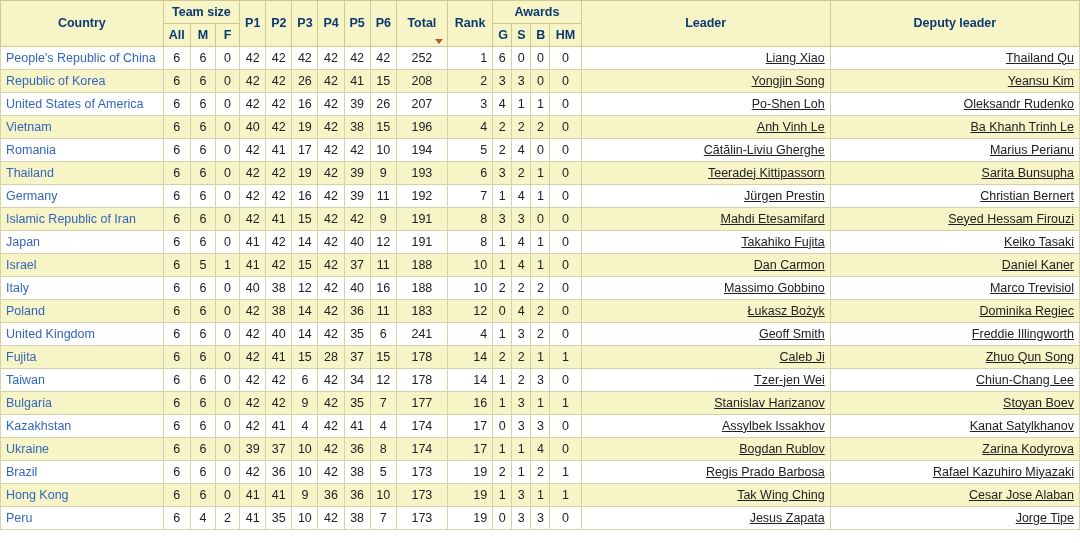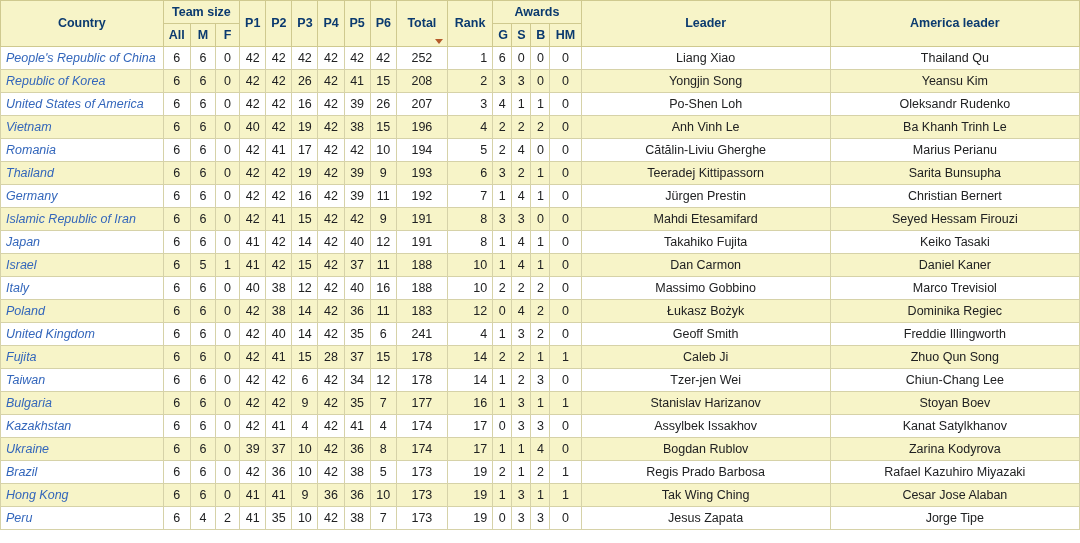--- a/index.html
+++ b/index.html
@@ -63,28 +63,28 @@
   col.c-g       { width: 19px; }
   col.c-s       { width: 19px; }
   col.c-b       { width: 19px; }
   col.c-hm      { width: 31px; }
   col.c-leader  { width: 248px; }
   col.c-deputy  { width: 248px; }
 
   tbody tr.odd  td { background: #ffffff; }
   tbody tr.even td { background: #f7f4c8; }
 
-  td.country { text-align: left; font-style: italic; }
+  td.country { text-align: left; }
   td.country a {
     color: #3366bb;
     text-decoration: none;
   }
   td.num { text-align: center; color: #202122; }
   td.num-right { text-align: right; color: #202122; }
-  td.name { text-align: center; color: #202122; }
+  td.name { text-align: right; color: #202122; text-decoration: underline; }
   .hdr-country, .hdr-leader, .hdr-deputy { }
 </style>
 </head>
 <body>
 
 <table class="wikitable">
   <colgroup>
     <col class="c-country">
       <col class="c-all">
       <col class="c-m">
@@ -114,21 +114,21 @@
       <th rowspan="2" class="sortable">P4</th>
       <th rowspan="2" class="sortable">P5</th>
       <th rowspan="2" class="sortable">P6</th>
       <th rowspan="2" class="sortable">
         <span>Total</span>
         <span class="sort-arrow"></span>
       </th>
       <th rowspan="2" class="sortable">Rank</th>
       <th colspan="4">Awards</th>
       <th rowspan="2" class="sortable hdr-leader">Leader</th>
-      <th rowspan="2" class="sortable hdr-deputy">America leader</th>
+      <th rowspan="2" class="sortable hdr-deputy">Deputy leader</th>
     </tr>
     <tr>
       <th class="sortable">All</th>
       <th class="sortable">M</th>
       <th class="sortable">F</th>
       <th class="sortable">G</th>
       <th class="sortable">S</th>
       <th class="sortable">B</th>
       <th class="sortable">HM</th>
     </tr>

